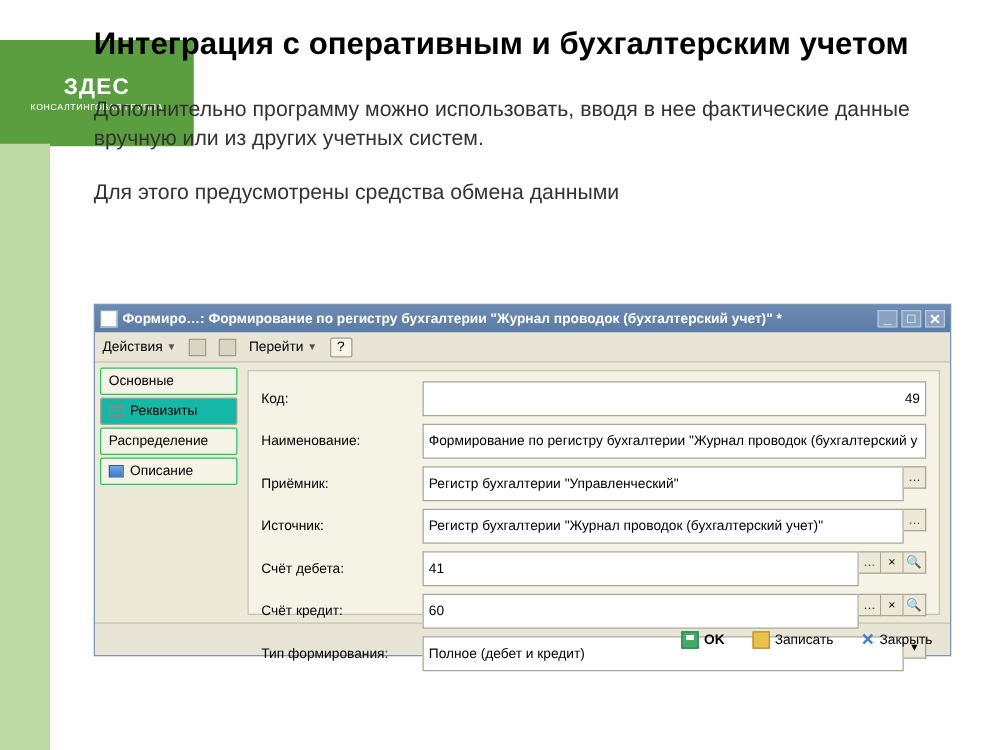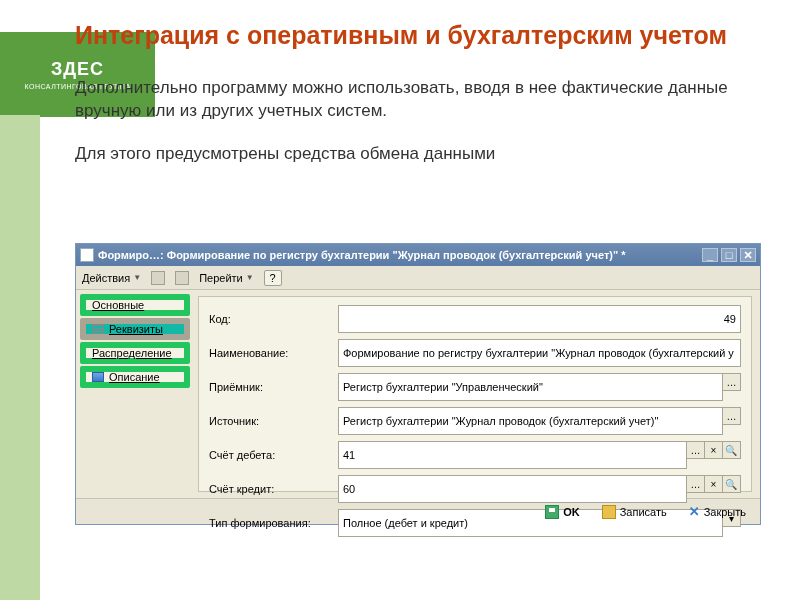--- a/index.html
+++ b/index.html
@@ -27,21 +27,21 @@
     width: 40px;
     height: 485px;
     background: #bfd9a4;
   }
   .content {
     position: absolute;
     left: 75px; top: 20px;
     width: 680px;
   }
   .slide-title {
-    color: #c2410c;
+    color: #000000;
     font-size: 25px;
     font-weight: bold;
     line-height: 1.25;
     margin-bottom: 26px;
   }
   .slide-body {
     color: #333;
     font-size: 17px;
     line-height: 1.35;
     margin-bottom: 20px;
@@ -108,29 +108,28 @@
   .window-body {
     display: flex;
     height: calc(100% - 22px - 24px - 26px);
   }
   .sidebar {
     width: 118px;
     padding: 4px;
   }
   .sidebar-item {
     height: 22px;
-    border: 6px solid #22c55e;
+    border: 1px solid #22c55e;
     border-radius: 2px;
     background: #f5f3e6;
     margin-bottom: 2px;
     display: flex; align-items: center;
     padding: 0 6px; gap: 5px;
     cursor: pointer;
     font-size: 11px;
-    text-decoration: underline;
   }
   .sidebar-item.active {
     background: #14b8a6;
     border-color: #a8a594;
   }
   .sidebar-icon {
     width: 12px; height: 10px;
     display: inline-block;
   }
   .icon-blue { background: linear-gradient(#6fa8e8,#3b7cd0); border:1px solid #2c5fa0;}

